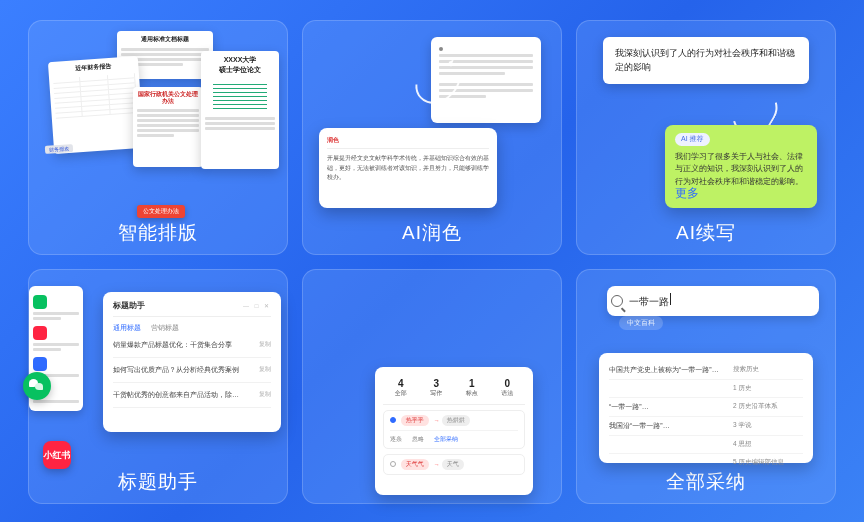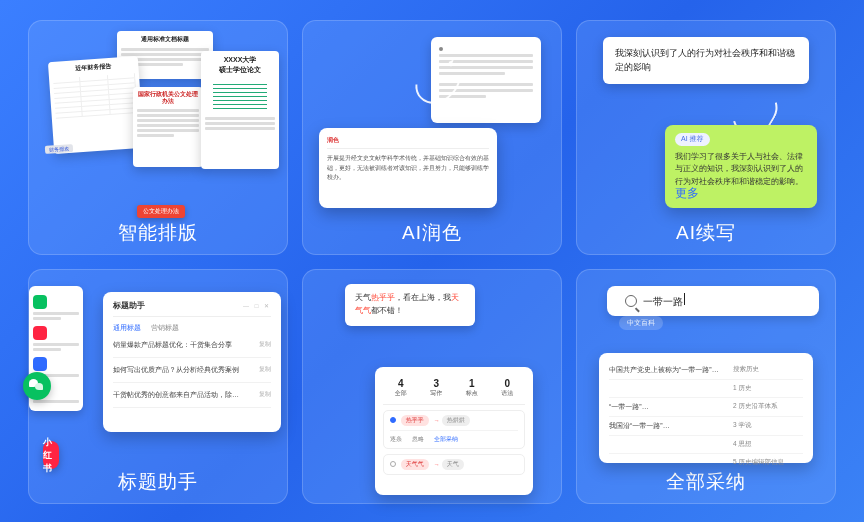--- a/index.html
+++ b/index.html
@@ -117,21 +117,21 @@
   .side-apps{ position:absolute; left:-12px; top:6px; width:60px; }
   .app-panel{
     background:#fff; width:54px; border-radius:6px; box-shadow:0 4px 10px rgba(0,0,0,.18);
     padding:6px 4px;
   }
   .app-ico{ width:14px;height:14px;border-radius:4px;display:block;margin:3px 0;}
   .app-line{ height:3px;background:#ddd;border-radius:1px;margin:2px 0;}
   .wechat{ position:absolute; left:-18px; top:92px; width:28px;height:28px; border-radius:50%; background:#07c160; box-shadow:0 3px 8px rgba(0,0,0,.25);}
   .wechat:before{content:''; position:absolute; left:6px;top:7px;width:9px;height:8px;background:#fff;border-radius:50% 50% 50% 10%;}
   .wechat:after{content:''; position:absolute; left:12px;top:11px;width:8px;height:7px;background:#d9f7e6;border-radius:50% 50% 10% 50%;}
-  .xhs{ position:absolute; left:2px; bottom:-6px; width:16px;height:28px;border-radius:8px;background:#ff2442;color:#fff;font-size:9px;font-weight:700;display:flex;align-items:center;justify-content:center;box-shadow:0 3px 8px rgba(0,0,0,.25);}
+  .xhs{ position:absolute; left:2px; bottom:-6px; width:28px;height:28px;border-radius:8px;background:#ff2442;color:#fff;font-size:9px;font-weight:700;display:flex;align-items:center;justify-content:center;box-shadow:0 3px 8px rgba(0,0,0,.25);}
   .title-panel{
     position:absolute; left:62px; top:12px; width:178px; height:140px;
     background:#fff; border-radius:8px; box-shadow:0 6px 16px rgba(0,0,0,.22);
     padding:8px 10px; font-size:7px; color:#333;
   }
   .tp-head{display:flex;justify-content:space-between;align-items:center;border-bottom:1px solid #eee;padding-bottom:5px;margin-bottom:6px;}
   .tp-head .dots{ letter-spacing:2px;color:#bbb; font-size:6px;}
   .tp-tabs span{ color:#2f6bff; font-size:7px; margin-right:8px; }
   .tp-item{ border-bottom:1px solid #f1f1f1; padding:7px 0; font-size:7px; color:#444;}
   .tp-copy{ float:right;color:#aaa;font-size:6px;}
@@ -156,21 +156,21 @@
   .chip.red{background:#ffe2e1;color:#d33;}
   .chip.gray{background:#eee;color:#888;}
   .arr{ color:#f55; margin:0 2px;}
   .err-popup .opt{ border-top:1px solid #f3f3f3;padding-top:4px;margin-top:4px; font-size:6px; color:#888;display:flex;gap:10px;}
   .err-popup .dotm{ display:inline-block;width:6px;height:6px;border-radius:50%;border:1px solid #aaa;margin-right:3px;vertical-align:middle;}
   .err-popup .dotm.on{ background:#2f6bff;border-color:#2f6bff;}
 
   
   .search-box{
     position:absolute; top:6px; left:18px; right:4px; background:#fff;
-    border-radius:8px; padding:7px 18px; box-shadow:0 4px 10px rgba(0,0,0,.15);
+    border-radius:8px; padding:7px 4px; box-shadow:0 4px 10px rgba(0,0,0,.15);
     display:flex; align-items:center; gap:6px;
   }
   .search-box .mag{ width:12px;height:12px;border:1.5px solid #666;border-radius:50%;position:relative;}
   .search-box .mag:after{content:'';position:absolute;right:-4px;bottom:-4px;width:5px;height:1.5px;background:#666;transform:rotate(45deg);}
   .search-box .q{ font-size:10px; color:#222; flex:1; }
   .search-box .cursor{ display:inline-block;width:1px;height:12px;background:#222;margin-left:1px; }
   .results{
     position:absolute; bottom:0; left:10px; right:10px; height:110px;
     background:#fff; border-radius:8px; box-shadow:0 6px 16px rgba(0,0,0,.22);
     padding:8px 10px; font-size:7px; color:#444;
@@ -319,23 +319,20 @@
         <div class="tp-item"><span>销量爆款产品标题优化：干货集合分享</span><span class="tp-copy">复制</span></div>
         <div class="tp-item"><span>如何写出优质产品？从分析经典优秀案例</span><span class="tp-copy">复制</span></div>
         <div class="tp-item"><span>干货帖优秀的创意都来自产品活动，除…</span><span class="tp-copy">复制</span></div>
       </div>
     </div>
     <div class="card-label">标题助手</div>
   </div>
 
   <div class="card">
     <div class="preview">
-      <div class="err-text">
-        <span>天气</span><span class="wrong">热乎乎</span><span>，看在上海，我</span><span class="wrong">天气气</span><span>都不错！</span>
-      </div>
       <div class="err-popup">
         <div class="stats">
           <div><b>4</b><span>全部</span></div>
           <div><b>3</b><span>写作</span></div>
           <div><b>1</b><span>标点</span></div>
           <div><b>0</b><span>语法</span></div>
         </div>
         <div class="rule">
           <span class="dotm on"></span>
           <span class="chip red">热乎乎</span><span class="arr">→</span><span class="chip gray">热烘烘</span>

